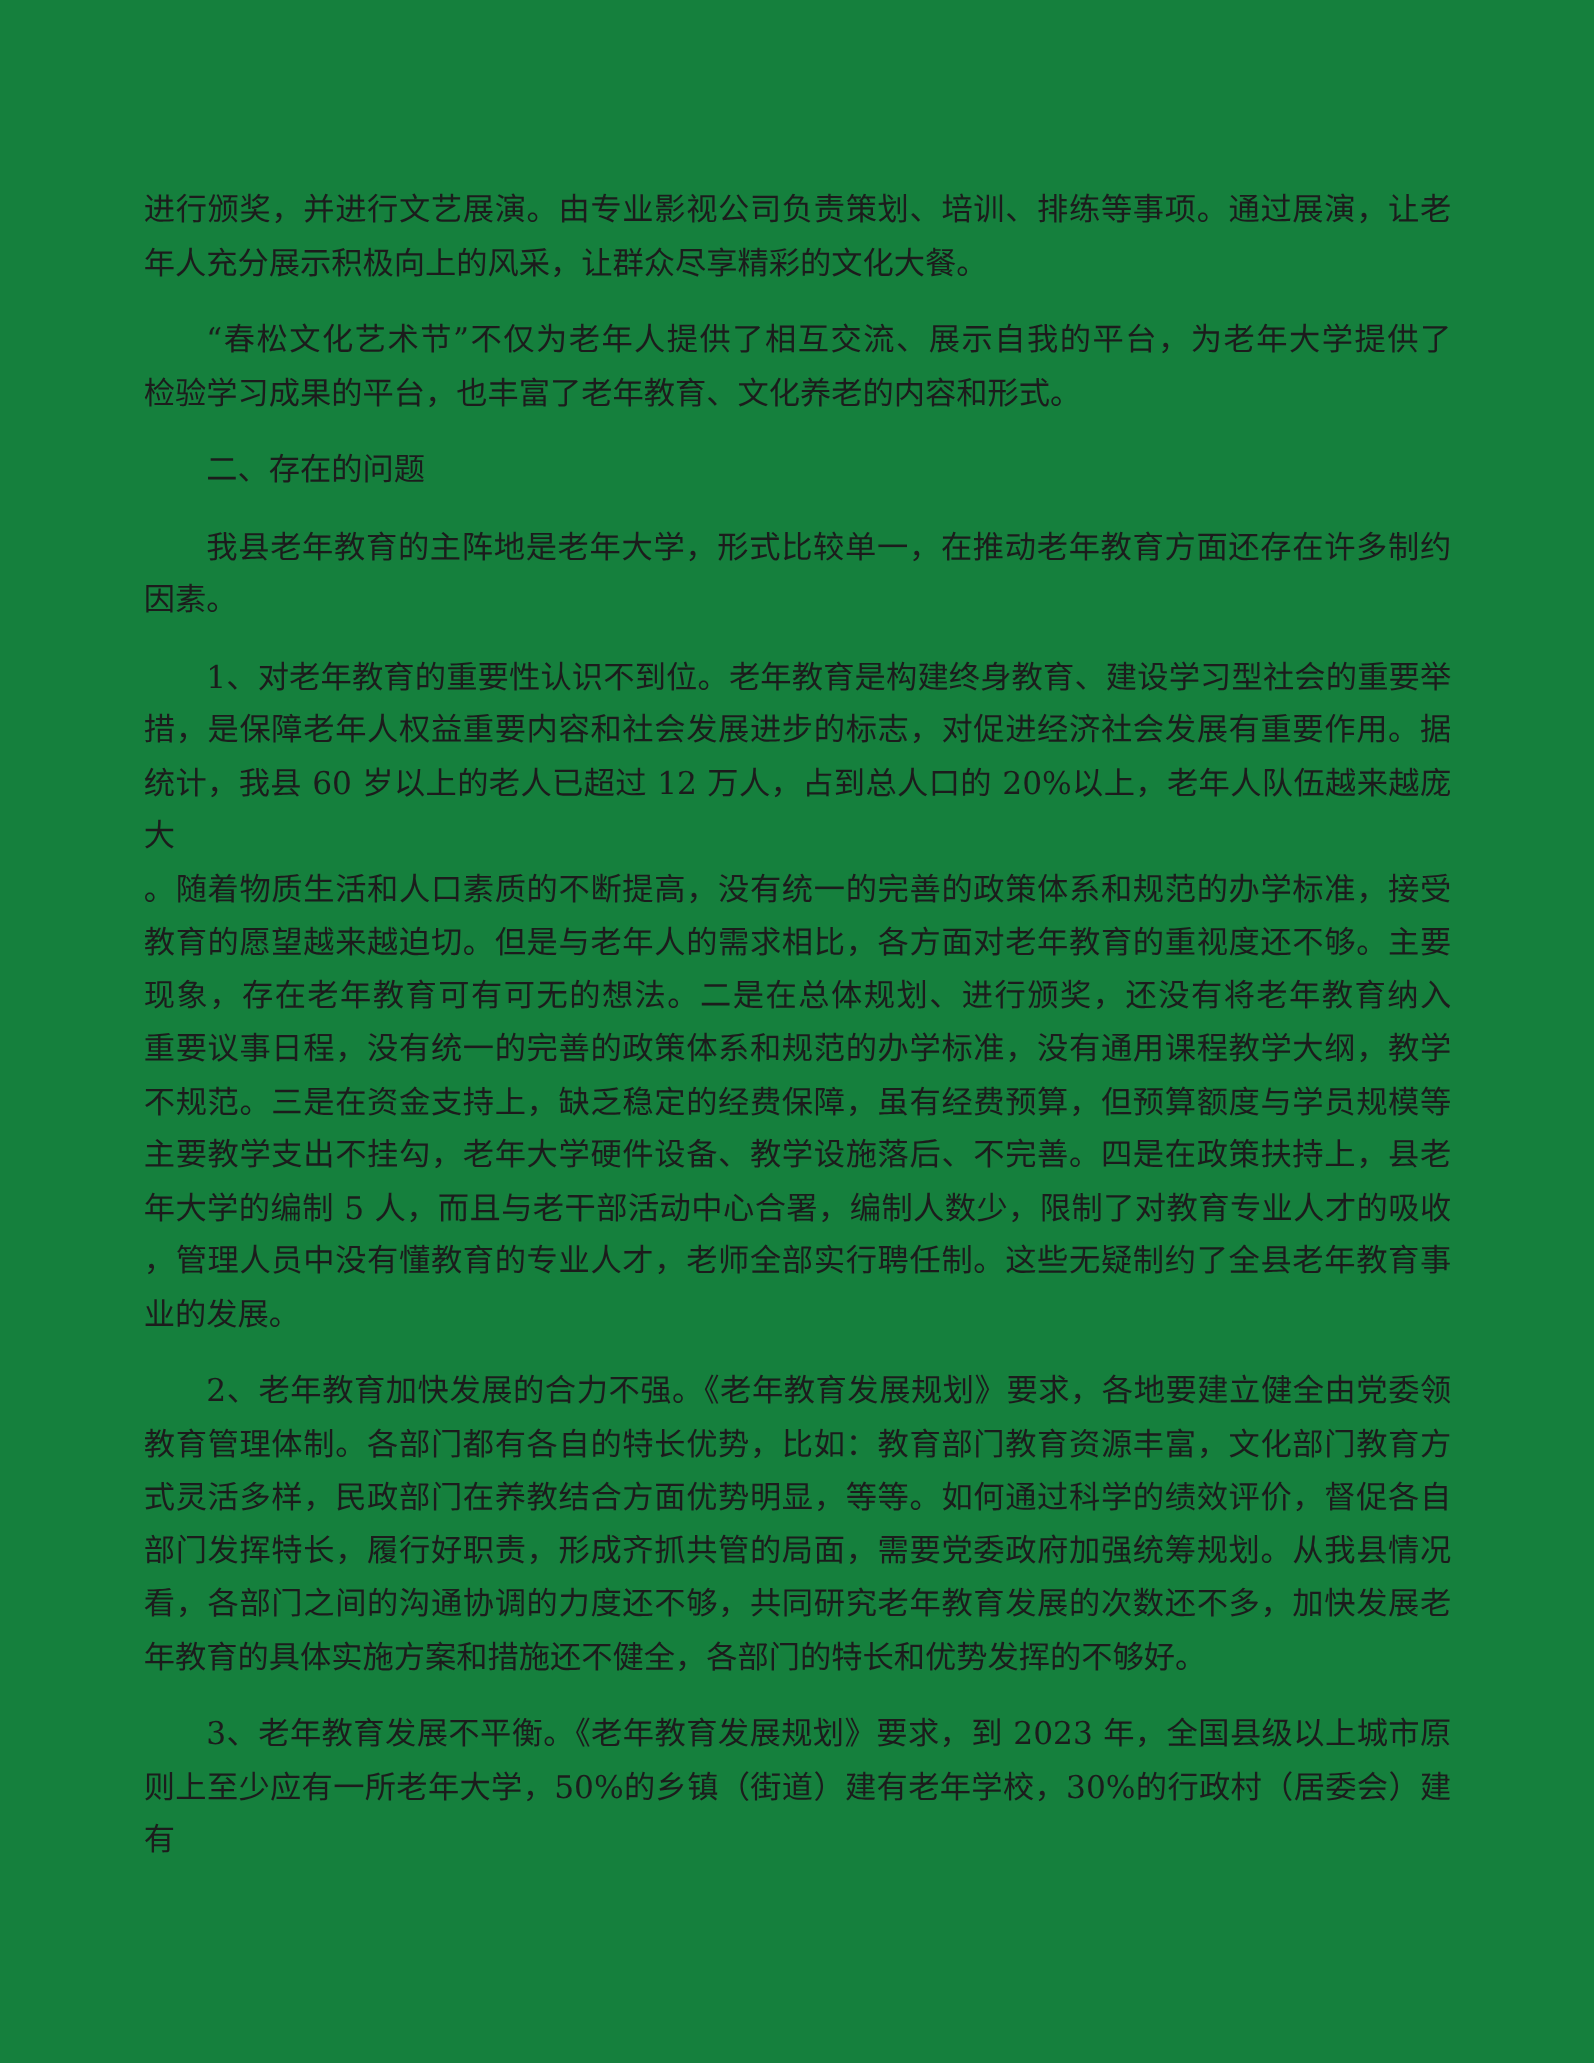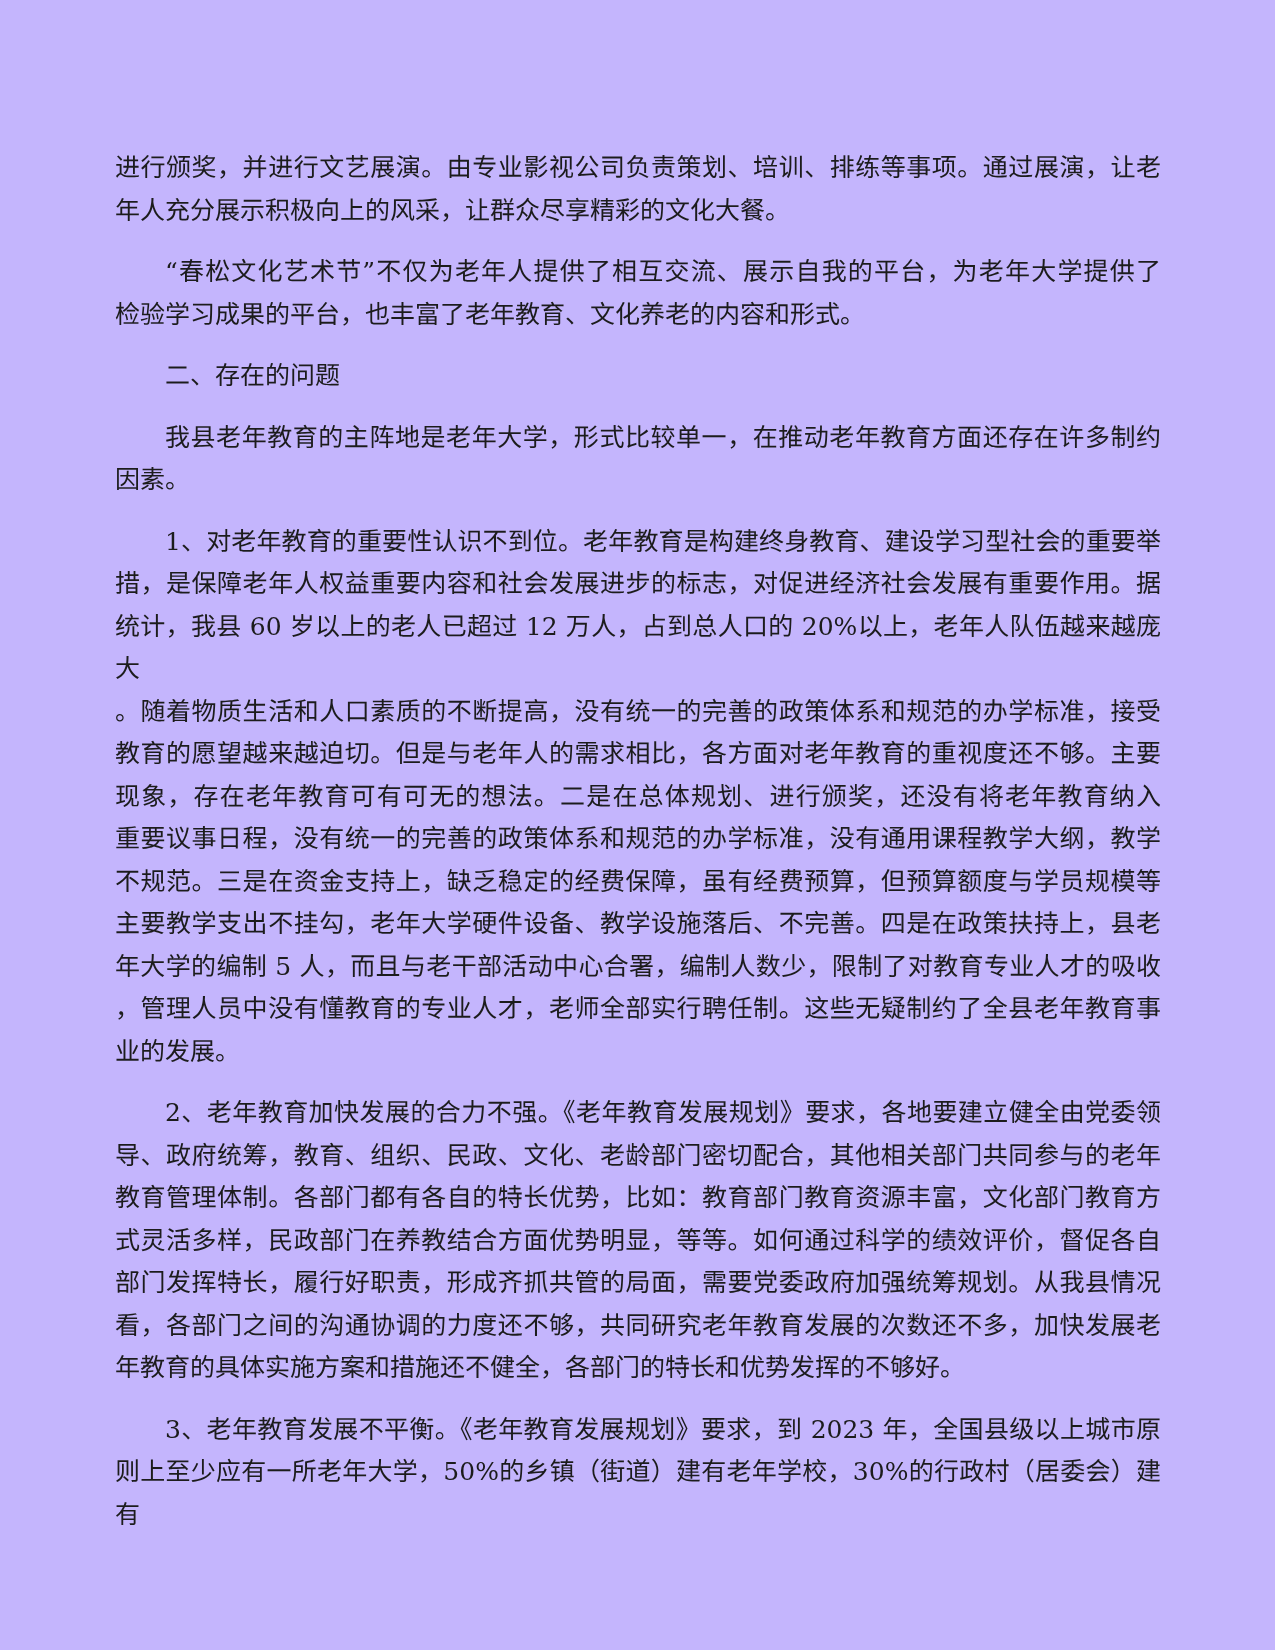--- a/index.html
+++ b/index.html
@@ -47,21 +47,21 @@
     text-align: center;
     text-align-last: left;
   }
   .line.ind {
     text-indent: 2em;
   }
 </style>
 </head>
 <body>
 
-<div class="page" style="background: #c4b5fd;">
+<div class="page" style="background: #15803d;">
   <div class="doc-body" id="doc-body">
       <div class="para">
         <div class="line fill" style="color: rgb(28, 28, 28);">进行颁奖，并进行文艺展演。由专业影视公司负责策划、培训、排练等事项。通过展演，让老</div>
         <div class="line endl" style="color: rgb(28, 28, 28);">年人充分展示积极向上的风采，让群众尽享精彩的文化大餐。</div>
       </div>
       <div class="para">
         <div class="line fill ind" style="color: rgb(28, 28, 28);">“春松文化艺术节”不仅为老年人提供了相互交流、展示自我的平台，为老年大学提供了</div>
         <div class="line endl" style="color: rgb(28, 28, 28);">检验学习成果的平台，也丰富了老年教育、文化养老的内容和形式。</div>
       </div>
       <div class="para">
@@ -80,21 +80,20 @@
         <div class="line fill" style="color: rgb(28, 28, 28);">现象，存在老年教育可有可无的想法。二是在总体规划、进行颁奖，还没有将老年教育纳入</div>
         <div class="line fill" style="color: rgb(28, 28, 28);">重要议事日程，没有统一的完善的政策体系和规范的办学标准，没有通用课程教学大纲，教学</div>
         <div class="line fill" style="color: rgb(28, 28, 28);">不规范。三是在资金支持上，缺乏稳定的经费保障，虽有经费预算，但预算额度与学员规模等</div>
         <div class="line fill" style="color: rgb(28, 28, 28);">主要教学支出不挂勾，老年大学硬件设备、教学设施落后、不完善。四是在政策扶持上，县老</div>
         <div class="line fill" style="color: rgb(28, 28, 28);">年大学的编制 5 人，而且与老干部活动中心合署，编制人数少，限制了对教育专业人才的吸收</div>
         <div class="line fill" style="color: rgb(28, 28, 28);">，管理人员中没有懂教育的专业人才，老师全部实行聘任制。这些无疑制约了全县老年教育事</div>
         <div class="line endl" style="color: rgb(28, 28, 28);">业的发展。</div>
       </div>
       <div class="para">
         <div class="line fill ind" style="color: rgb(28, 28, 28);">2、老年教育加快发展的合力不强。《老年教育发展规划》要求，各地要建立健全由党委领</div>
-        <div class="line fill" style="color: rgb(28, 28, 28);">导、政府统筹，教育、组织、民政、文化、老龄部门密切配合，其他相关部门共同参与的老年</div>
         <div class="line fill" style="color: rgb(28, 28, 28);">教育管理体制。各部门都有各自的特长优势，比如：教育部门教育资源丰富，文化部门教育方</div>
         <div class="line fill" style="color: rgb(28, 28, 28);">式灵活多样，民政部门在养教结合方面优势明显，等等。如何通过科学的绩效评价，督促各自</div>
         <div class="line fill" style="color: rgb(28, 28, 28);">部门发挥特长，履行好职责，形成齐抓共管的局面，需要党委政府加强统筹规划。从我县情况</div>
         <div class="line fill" style="color: rgb(28, 28, 28);">看，各部门之间的沟通协调的力度还不够，共同研究老年教育发展的次数还不多，加快发展老</div>
         <div class="line endl" style="color: rgb(28, 28, 28);">年教育的具体实施方案和措施还不健全，各部门的特长和优势发挥的不够好。</div>
       </div>
       <div class="para">
         <div class="line fill ind" style="color: rgb(28, 28, 28);">3、老年教育发展不平衡。《老年教育发展规划》要求，到 2023 年，全国县级以上城市原</div>
         <div class="line fill" style="color: rgb(28, 28, 28);">则上至少应有一所老年大学，50%的乡镇（街道）建有老年学校，30%的行政村（居委会）建有</div>
       </div>

